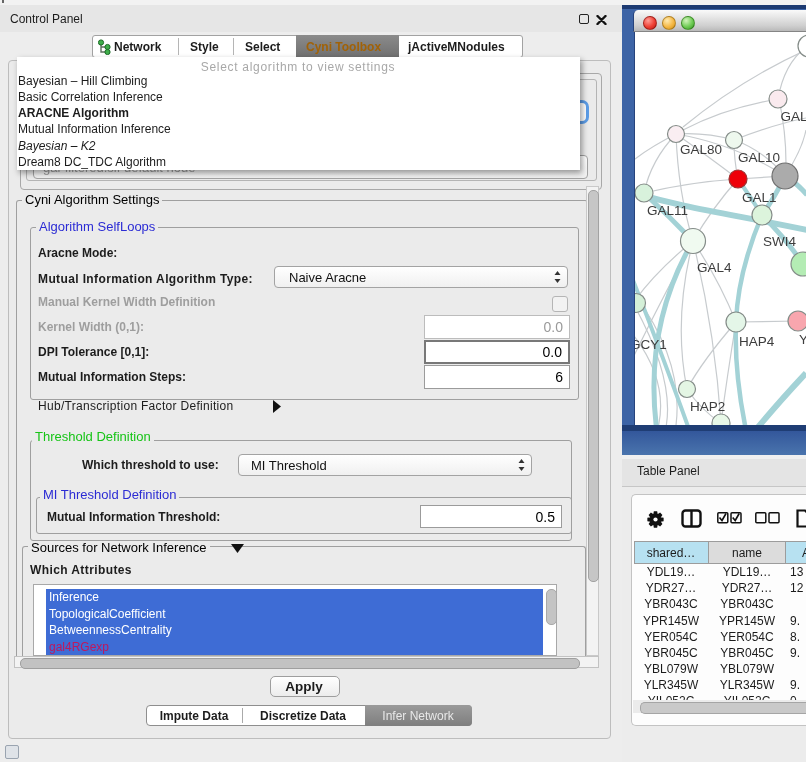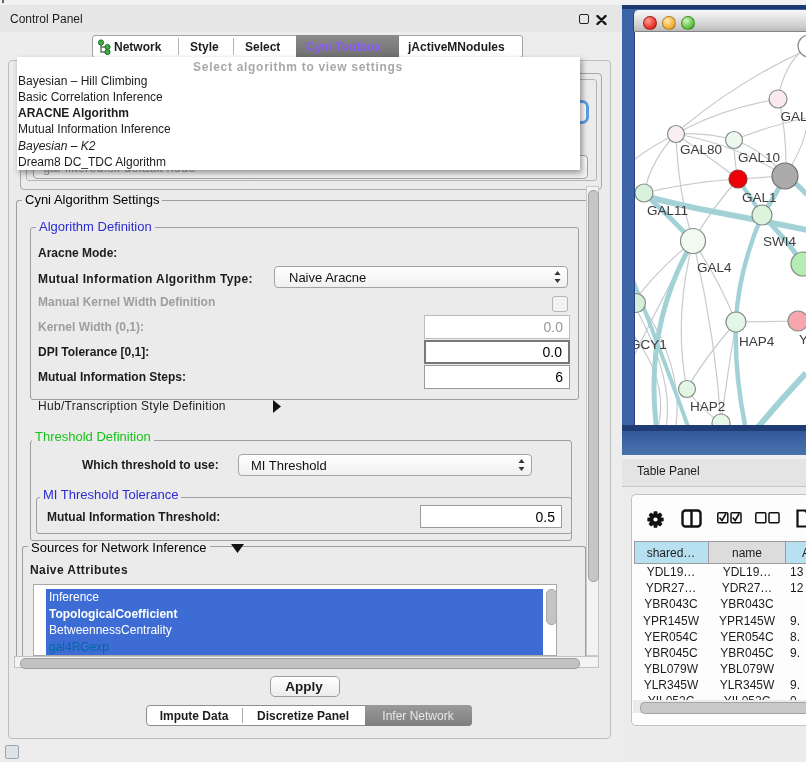--- a/index.html
+++ b/index.html
@@ -41,44 +41,44 @@
   <div style="position:absolute;left:296px;top:35px;width:103px;height:23px;background:linear-gradient(#8b8b8b,#6f6f6f);"></div>
   <svg style="position:absolute;left:98px;top:39px;" width="14" height="16" viewBox="0 0 14 16">
     <path d="M3 5 L3 13 L8 13 M3 8 L8 8" stroke="#607060" stroke-width="1.4" fill="none"></path>
     <circle cx="3" cy="3.5" r="2.6" fill="#3fae4a" stroke="#1c6b26" stroke-width="1"></circle>
     <circle cx="9.5" cy="8" r="2.6" fill="#3fae4a" stroke="#1c6b26" stroke-width="1"></circle>
     <circle cx="9.5" cy="13" r="2.6" fill="#3fae4a" stroke="#1c6b26" stroke-width="1"></circle>
   </svg>
   <div class="t b" style="left:114px;top:40px;">Network</div>
   <div class="t b" style="left:190px;top:40px;">Style</div>
   <div class="t b" style="left:245px;top:40px;">Select</div>
-  <div class="t b" style="left:306px;top:40px;color:#8b5cf6;">Cyni Toolbox</div>
+  <div class="t b" style="left:306px;top:40px;color:#a16207;">Cyni Toolbox</div>
   <div class="t b" style="left:408px;top:40px;">jActiveMNodules</div>
 
   <div style="position:absolute;left:20px;top:73px;width:580px;height:115px;border:1px solid #a8a8a8;border-radius:4px;"></div>
   <div style="position:absolute;left:26px;top:79px;width:569px;height:100px;border:1px solid #b4b4b4;border-radius:3px;"></div>
   <div style="position:absolute;left:30px;top:100px;width:559px;height:24px;border:3px solid #5c9ce6;border-radius:7px;box-sizing:border-box;background:#fff;"></div>
   <div class="combo" style="left:33px;top:155px;width:555px;height:24px;">
      <span class="cv" style="color:#9a9a9a;">gal-filtered.sif default node</span>
   </div>
 
   <div style="position:absolute;left:17px;top:57px;width:563px;height:113px;background:#ffffff;box-shadow:2px 3px 6px rgba(0,0,0,0.4);"></div>
-  <div class="t" style="left:298px;top:60px;transform:translateX(-50%);color:#a8a8a8;letter-spacing:0.7px;font-weight:bold;">Select algorithm to view settings</div>
+  <div class="t" style="left:298px;top:60px;transform:translateX(-50%);color:#a8a8a8;letter-spacing:0.7px;">Select algorithm to view settings</div>
   <div class="t" style="left:18px;top:74px;">Bayesian – Hill Climbing</div>
   <div class="t" style="left:18px;top:90px;">Basic Correlation Inference</div>
   <div class="t b" style="left:18px;top:106px;">ARACNE Algorithm</div>
   <div class="t" style="left:18px;top:122px;">Mutual Information Inference</div>
   <div class="t" style="left:18px;top:139px;font-style:italic;">Bayesian – K2</div>
   <div class="t" style="left:18px;top:155px;">Dream8 DC_TDC Algorithm</div>
 
   <div class="gb" style="left:16px;top:200px;width:570px;height:460px;border-bottom:none;"></div>
   <div class="gbl" style="left:22px;top:193px;">Cyni Algorithm Settings</div>
 
   <div class="gb" style="left:30px;top:227px;width:547px;height:171px;"></div>
-  <div class="gbl" style="left:36px;top:220px;color:#2b2bd4;">Algorithm Definition</div>
+  <div class="gbl" style="left:36px;top:220px;color:#2b2bd4;">Algorithm SelfLoops</div>
 
   <div class="t b" style="left:38px;top:246px;">Aracne Mode:</div>
 
   <div class="t b" style="left:38px;top:272px;letter-spacing:0.38px;">Mutual Information Algorithm Type:</div>
   <div class="combo" style="left:274px;top:266px;width:294px;height:22px;">
      <span class="cv" style="left:14px;">Naive Aracne</span>
      <svg class="spin" viewBox="0 0 7 12">
         <path d="M3.5 0 L6.5 4 L0.5 4 Z" fill="#333"></path>
         <path d="M3.5 12 L6.5 8 L0.5 8 Z" fill="#333"></path>
       </svg>
@@ -95,74 +95,74 @@
   <div class="t b" style="left:38px;top:345px;">DPI Tolerance [0,1]:</div>
   <div class="inp" style="left:424px;top:340px;width:146px;height:24px;border:2px solid #787878;">
       <span style="color:#000;">0.0</span>
     </div>
 
   <div class="t b" style="left:38px;top:370px;">Mutual Information Steps:</div>
   <div class="inp" style="left:424px;top:365px;width:146px;height:24px;border:1px solid #9b9b9b;">
       <span style="color:#000;">6</span>
     </div>
 
-  <div class="t" style="left:38px;top:399px;letter-spacing:0.3px;">Hub/Transcription Style Definition</div>
+  <div class="t" style="left:38px;top:399px;letter-spacing:0.3px;">Hub/Transcription Factor Definition</div>
   <svg style="position:absolute;left:272px;top:400px;" width="10" height="13" viewBox="0 0 10 13">
       <path d="M1 0 L9 6.5 L1 13 Z" fill="#111"></path>
     </svg>
 
   <div class="gb" style="left:30px;top:440px;width:540px;height:99px;"></div>
   <div class="gbl" style="left:32px;top:430px;color:#16c416;">Threshold Definition</div>
 
   <div class="t b" style="left:82px;top:458px;">Which threshold to use:</div>
   <div class="combo" style="left:238px;top:454px;width:294px;height:22px;">
      <span class="cv" style="left:12px;">MI Threshold</span>
      <svg class="spin" viewBox="0 0 7 12">
         <path d="M3.5 0 L6.5 4 L0.5 4 Z" fill="#333"></path>
         <path d="M3.5 12 L6.5 8 L0.5 8 Z" fill="#333"></path>
       </svg>
   </div>
 
   <div class="gb" style="left:36px;top:497px;width:534px;height:35px;"></div>
-  <div class="gbl" style="left:40px;top:488px;color:#2b2bd4;">MI Threshold Tolerance</div>
+  <div class="gbl" style="left:40px;top:488px;color:#2b2bd4;">MI Threshold Definition</div>
   <div class="t b" style="left:47px;top:510px;">Mutual Information Threshold:</div>
   <div class="inp" style="left:420px;top:505px;width:142px;height:23px;border:1px solid #9b9b9b;">
       <span style="color:#000;">0.5</span>
     </div>
 
   <div class="gb" style="left:22px;top:546px;width:562px;height:120px;border-bottom:none;"></div>
   <div class="gbl" style="left:28px;top:541px;">Sources for Network Inference</div>
   <svg style="position:absolute;left:231px;top:544px;" width="13" height="9" viewBox="0 0 13 9">
       <path d="M0 0 L13 0 L6.5 9 Z" fill="#111"></path>
     </svg>
 
-  <div class="t b" style="left:30px;top:563px;letter-spacing:0.4px;">Naive Attributes</div>
+  <div class="t b" style="left:30px;top:563px;letter-spacing:0.4px;">Which Attributes</div>
 
   <div style="position:absolute;left:33px;top:584px;width:524px;height:72px;background:#fff;border:1px solid #a8a8a8;box-sizing:border-box;"></div>
   <div style="position:absolute;left:46px;top:589px;width:497px;height:66px;background:#3e6cd5;"></div>
   <div class="t" style="left:49px;top:590px;color:#fff;">Inference</div>
-  <div class="t" style="left:49px;top:607px;color:#fff;font-weight:bold;">TopologicalCoefficient</div>
+  <div class="t" style="left:49px;top:607px;color:#fff;">TopologicalCoefficient</div>
   <div class="t" style="left:49px;top:623px;color:#fff;">BetweennessCentrality</div>
-  <div class="t" style="left:49px;top:640px;color:#0369a1;">gal4RGexp</div>
+  <div class="t" style="left:49px;top:640px;color:#be185d;">gal4RGexp</div>
   <div style="position:absolute;left:546px;top:589px;width:9px;height:34px;background:#c4c4c4;border:1px solid #a8a8a8;border-radius:5px;"></div>
 
   <div style="position:absolute;left:14px;top:656px;width:585px;height:12px;background:#f3f3f3;border:1px solid #c2c2c2;box-sizing:border-box;"></div>
   <div style="position:absolute;left:20px;top:657.5px;width:558px;height:9px;background:#c2c2c2;border:1px solid #9f9f9f;border-radius:5px;"></div>
 
   <div style="position:absolute;left:586px;top:186px;width:13px;height:470px;background:#f3f3f3;border:1px solid #c9c9c9;box-sizing:border-box;"></div>
   <div style="position:absolute;left:588px;top:190px;width:9px;height:390px;background:#c6c6c6;border:1px solid #a2a2a2;border-radius:5px;"></div>
 
   <div style="position:absolute;left:270px;top:676px;width:68px;height:19px;background:linear-gradient(#ffffff,#ececec);border:1px solid #9e9e9e;border-radius:5px;"></div>
   <div class="t b" style="left:304px;top:679px;transform:translateX(-50%);font-size:13.5px;">Apply</div>
 
   <div style="position:absolute;left:146px;top:705px;width:326px;height:21px;background:#fff;border:1px solid #8e8e8e;border-radius:4px;box-sizing:border-box;"></div>
   <div style="position:absolute;left:242px;top:708px;width:1px;height:15px;background:#aaa;"></div>
   <div style="position:absolute;left:365px;top:705px;width:107px;height:21px;background:linear-gradient(#9a9a9a,#7e7e7e);border-radius:0 4px 4px 0;"></div>
   <div class="t b" style="left:194px;top:709px;transform:translateX(-50%);">Impute Data</div>
-  <div class="t b" style="left:303px;top:709px;transform:translateX(-50%);">Discretize Panel</div>
+  <div class="t b" style="left:303px;top:709px;transform:translateX(-50%);">Discretize Data</div>
   <div class="t" style="left:418px;top:709px;transform:translateX(-50%);color:#e8e8e8;">Infer Network</div>
 
   <div style="position:absolute;left:5px;top:745px;width:12px;height:12px;border:1.5px solid #9aa4b0;border-radius:2px;background:#dfe3e8;"></div>
 
   <div style="position:absolute;left:622px;top:5px;width:184px;height:4px;background:#1c3a72;"></div>
   <div style="position:absolute;left:622px;top:9px;width:184px;height:446px;background:#3d64a6;"></div>
 
   <div style="position:absolute;left:633px;top:10px;width:173px;height:22px;background:linear-gradient(#fafafa,#cfcfcf 75%,#b9b9b9);border-radius:5px 0 0 0;border-left:1px solid #26437c;border-bottom:1px solid #858585;box-sizing:border-box;"></div>
   <div style="position:absolute;left:643px;top:16px;width:12px;height:12px;border-radius:50%;background:radial-gradient(circle at 35% 30%,#ff9d96,#ee4034 55%,#b81d12);border:0.5px solid rgba(100,0,0,.5);"></div>
   <div style="position:absolute;left:662px;top:16px;width:12px;height:12px;border-radius:50%;background:radial-gradient(circle at 35% 30%,#ffeab0,#f5b844 55%,#cd8d14);border:0.5px solid rgba(120,80,0,.5);"></div>

